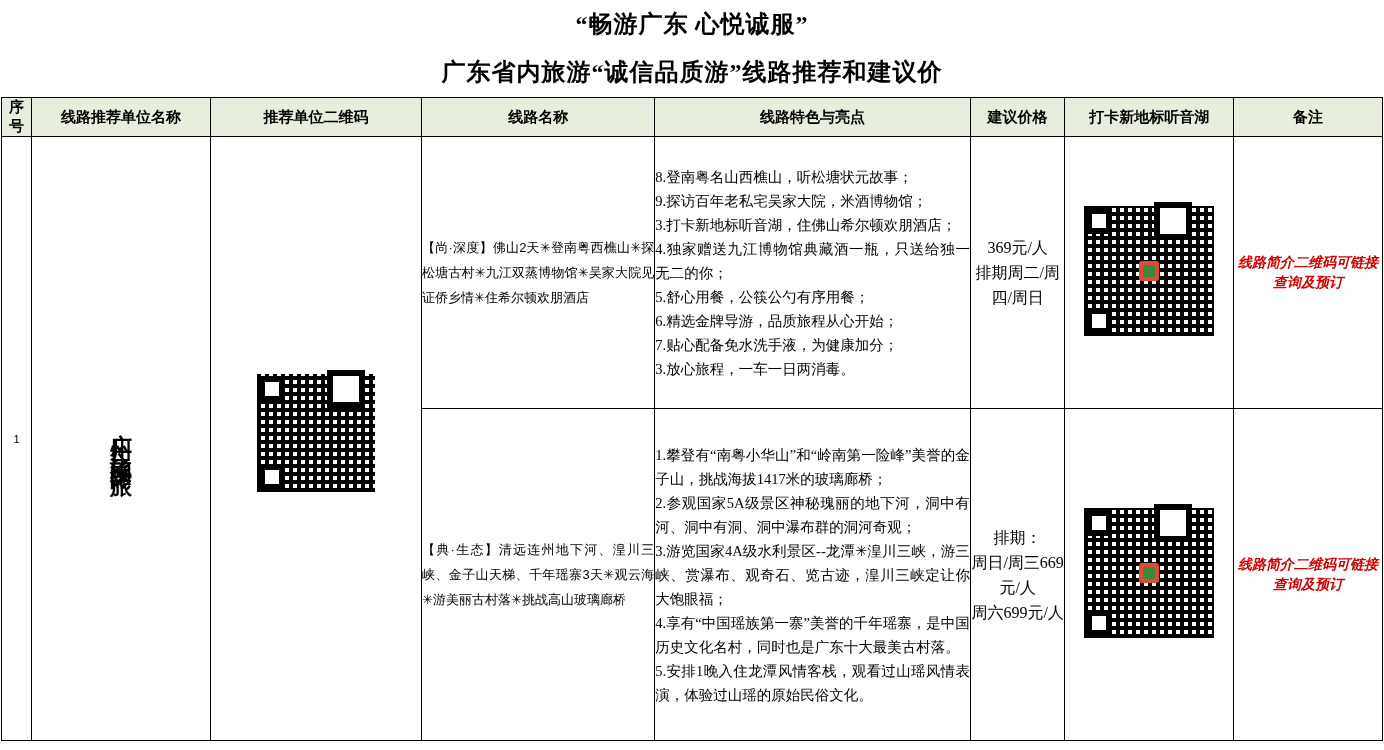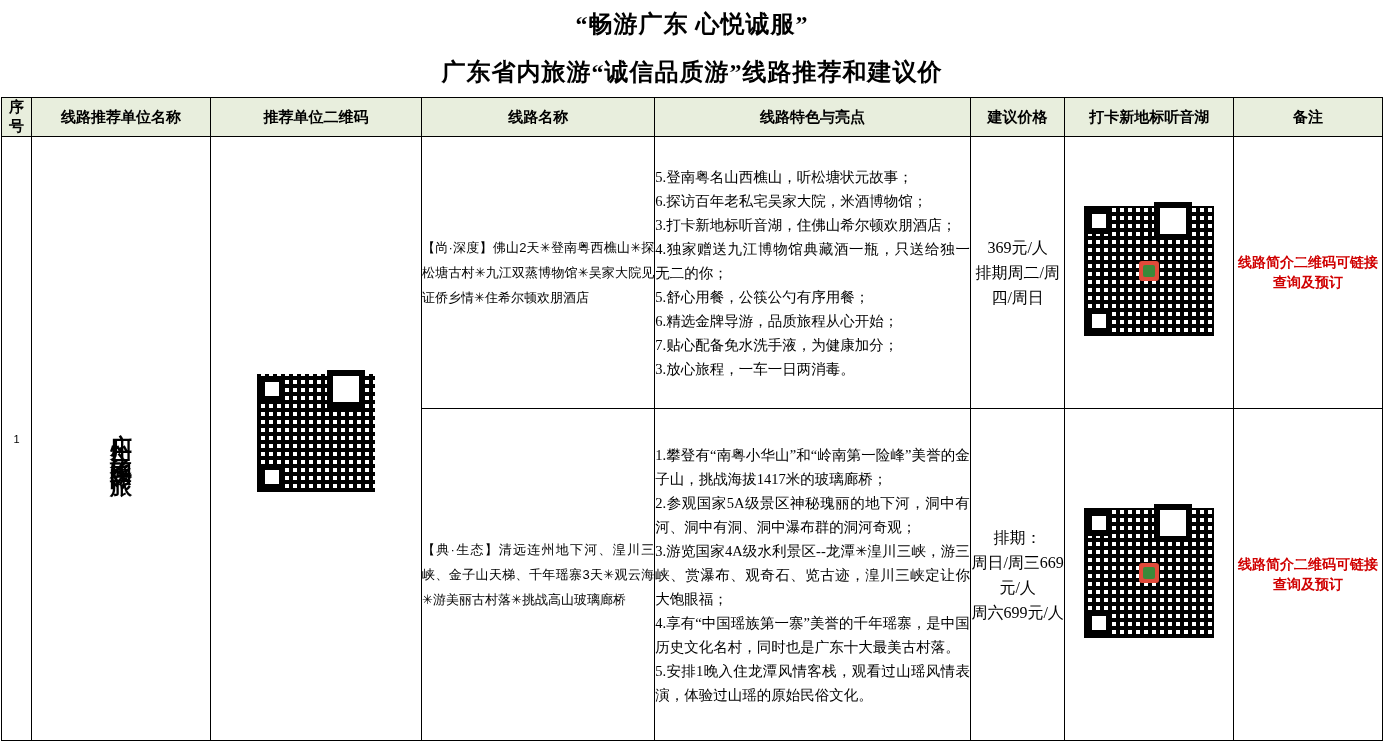--- a/index.html
+++ b/index.html
@@ -165,20 +165,21 @@
     padding: 4px 6px;
   }
   .remark-cell {
     color: #d00000;
     font-family: "Liberation Serif", serif;
     font-weight: bold;
     font-size: 14px;
     line-height: 20px;
     text-align: center;
     padding: 4px 6px;
+    font-style: italic;
   }
   .row1 { height: 272px; }
   .row2 { height: 332px; }
 </style>
 </head>
 <body>
 
 <div class="page">
 
   <div class="title-block">
@@ -215,22 +216,22 @@
         <td class="unit-cell" rowspan="2">
           <div class="unit-inner">
             <span class="vertical-name">广州广之旅国际旅</span>
           </div>
         </td>
         <td class="qr-cell" rowspan="2">
           <span class="qr qr-sm"></span>
         </td>
         <td class="route-cell">【尚·深度】佛山2天✳登南粤西樵山✳探松塘古村✳九江双蒸博物馆✳吴家大院见证侨乡情✳住希尔顿欢朋酒店</td>
         <td class="feature-cell">
-          <div>5.登南粤名山西樵山，听松塘状元故事；</div>
-          <div>6.探访百年老私宅吴家大院，米酒博物馆；</div>
+          <div>8.登南粤名山西樵山，听松塘状元故事；</div>
+          <div>9.探访百年老私宅吴家大院，米酒博物馆；</div>
           <div>3.打卡新地标听音湖，住佛山希尔顿欢朋酒店；</div>
           <div>4.独家赠送九江博物馆典藏酒一瓶，只送给独一无二的你；</div>
           <div>5.舒心用餐，公筷公勺有序用餐；</div>
           <div>6.精选金牌导游，品质旅程从心开始；</div>
           <div>7.贴心配备免水洗手液，为健康加分；</div>
           <div>3.放心旅程，一车一日两消毒。</div>
         </td>
         <td class="price-cell" style="white-space:pre-line">369元/人
 排期周二/周四/周日</td>
         <td class="qr-cell mid">

